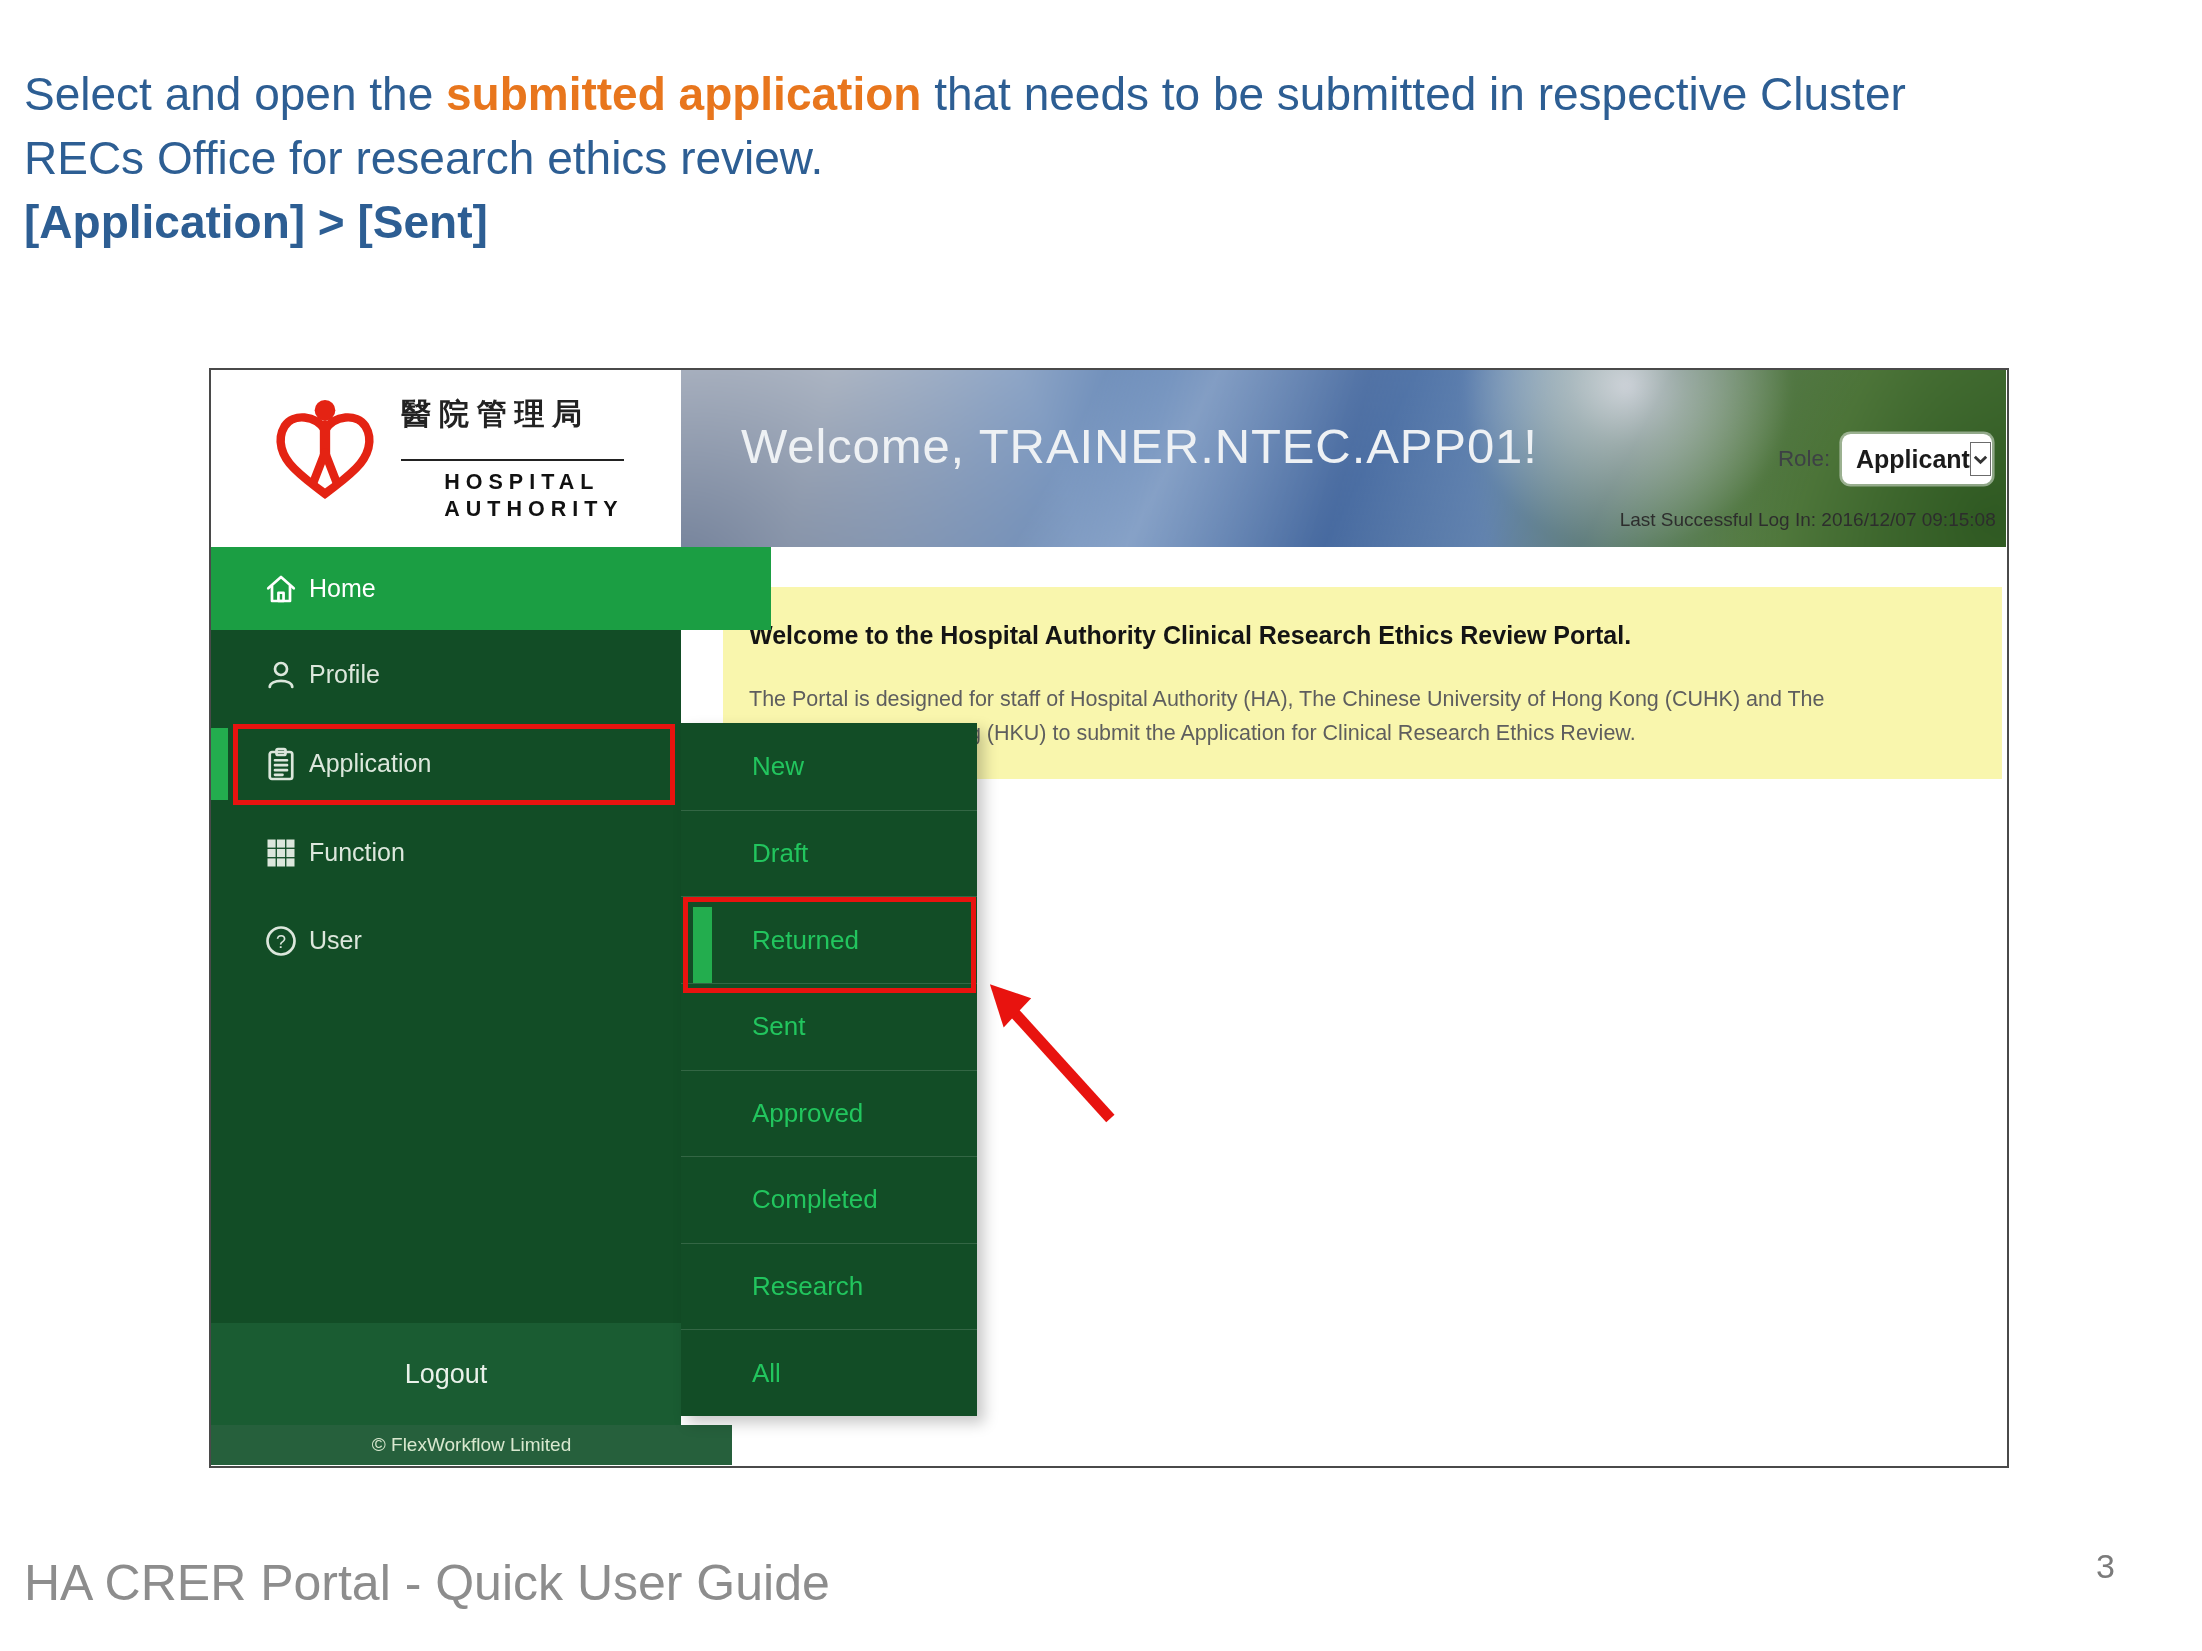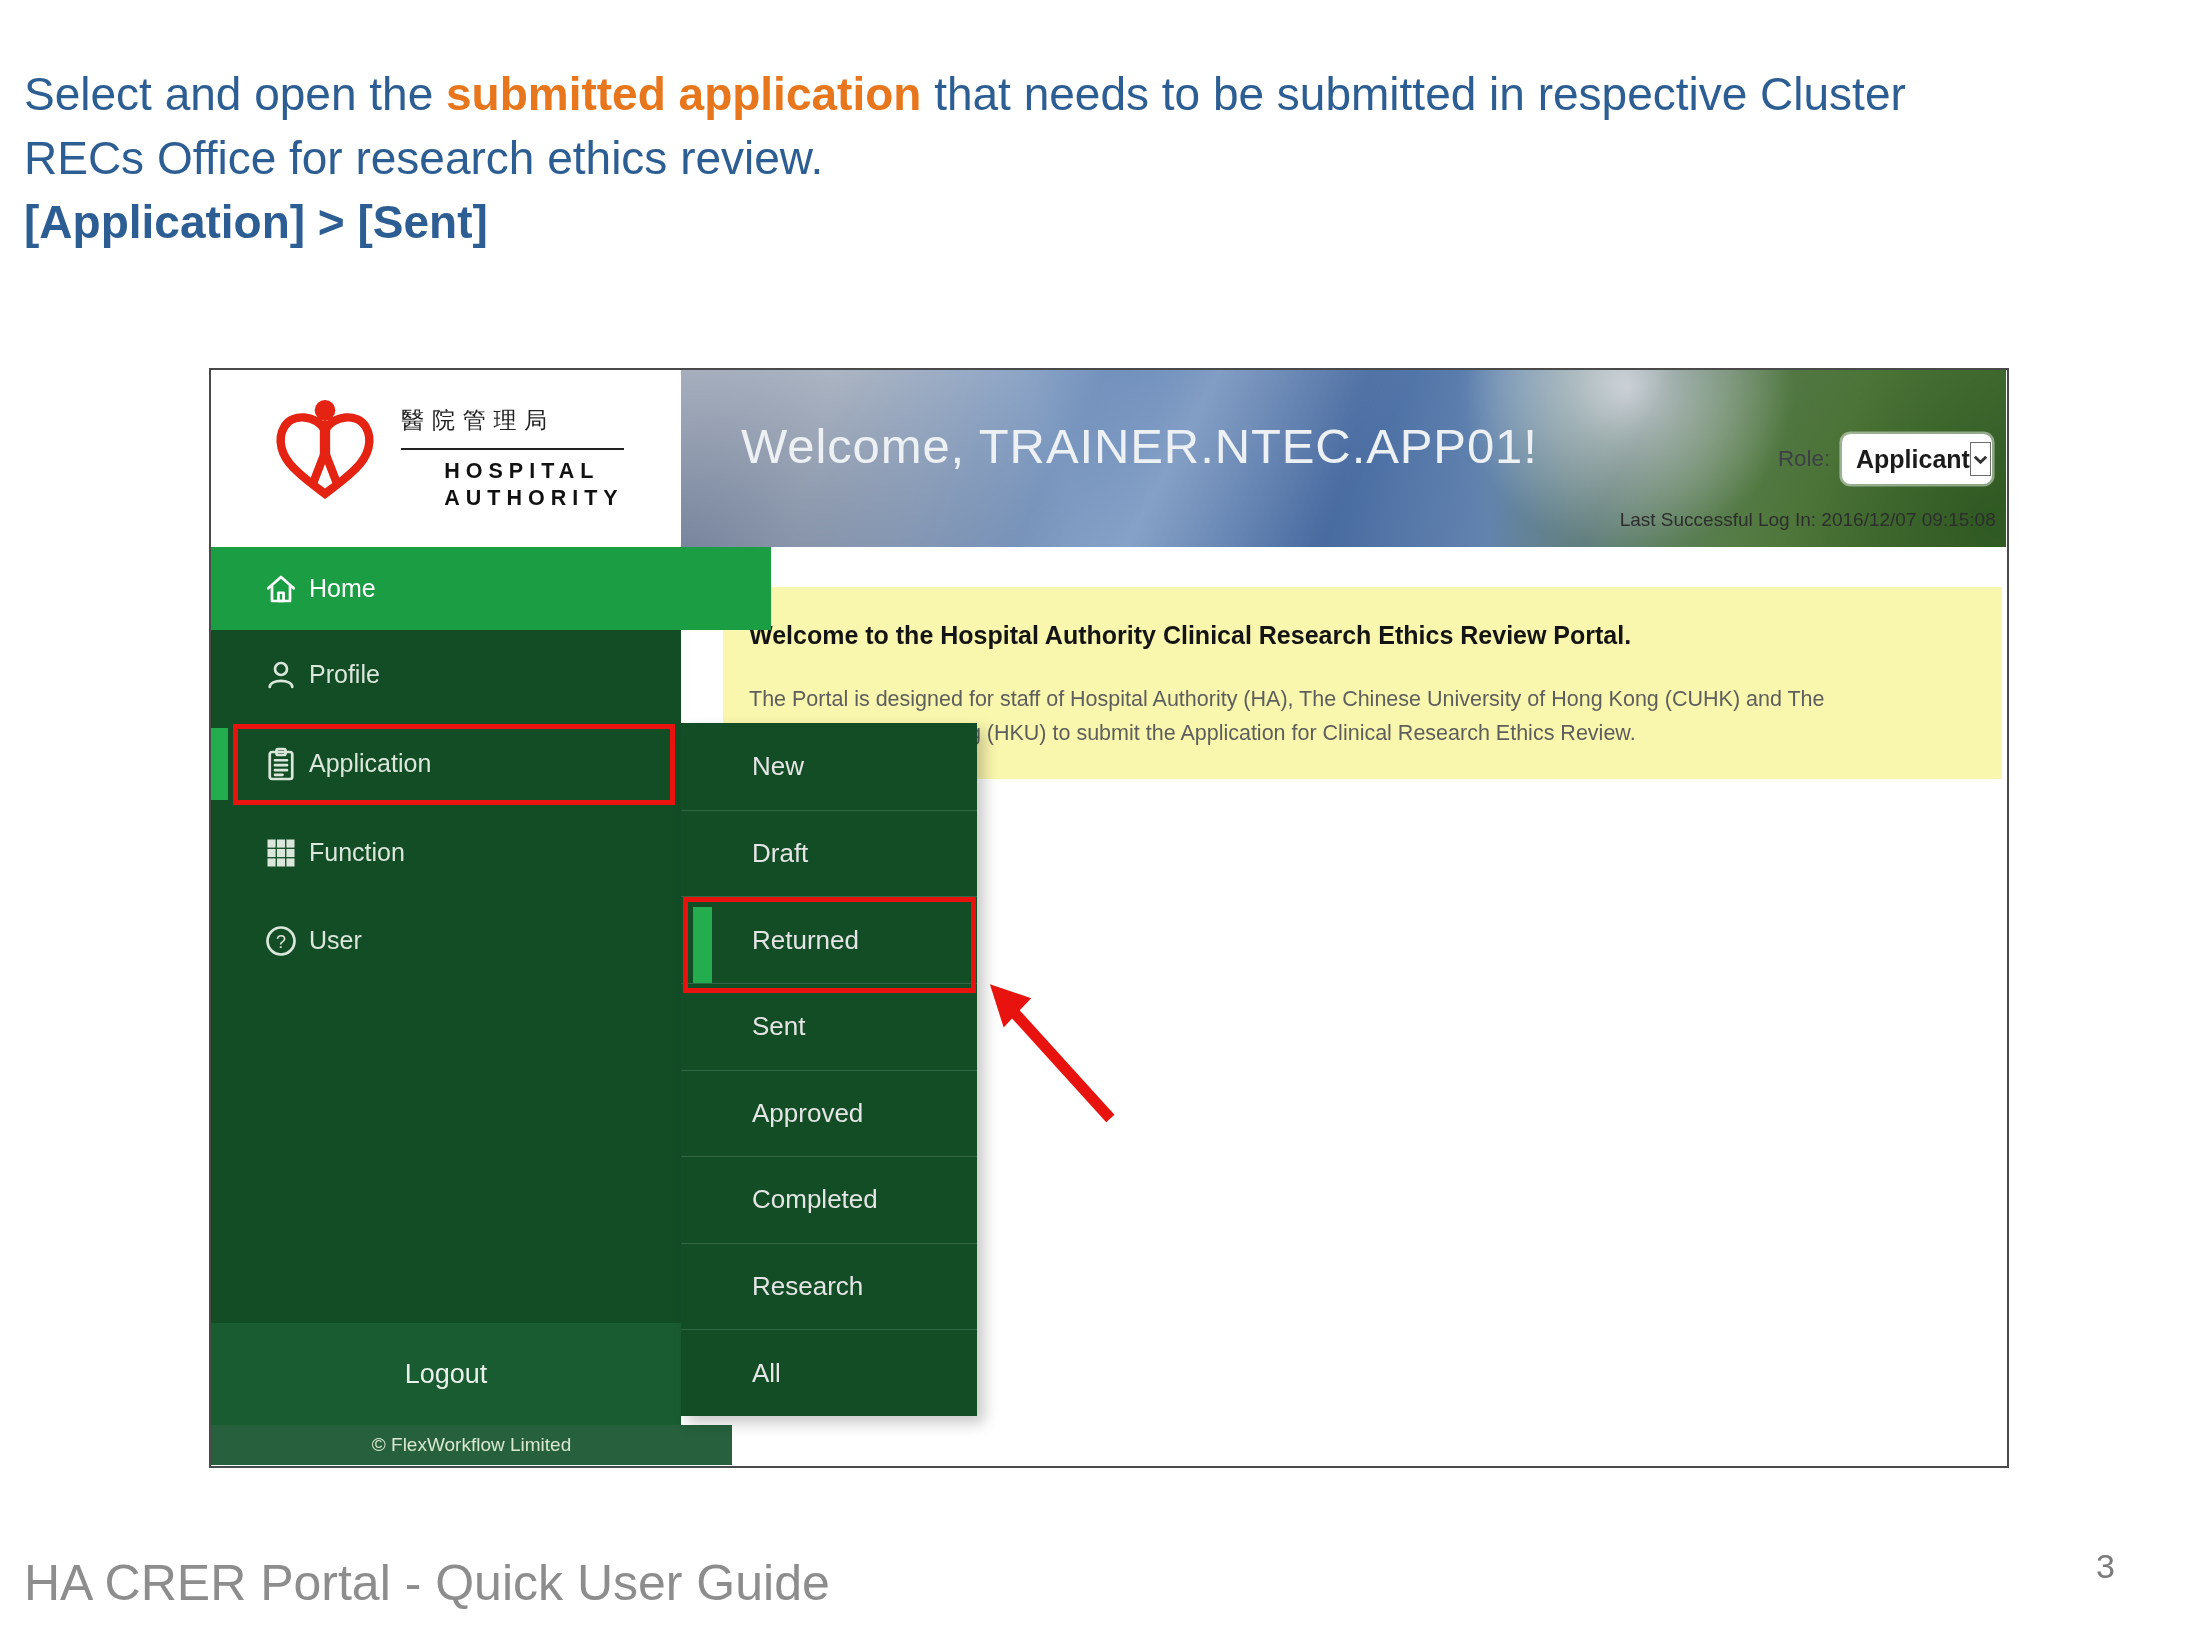--- a/index.html
+++ b/index.html
@@ -15,22 +15,22 @@
   .instruction .line3 { font-weight:bold; }
 
   
   .frame { position:absolute; left:209px; top:368px; width:1800px; height:1100px;
            border:2.6px solid #4a4a4a; background:#fff; }
 
   
   .logo-area { position:absolute; left:0; top:0; width:470px; height:177px; background:#fff;
                display:flex; align-items:center; justify-content:center; gap:19px; }
   .ha-logo { width:114px; height:122px; }
-  .logo-text .cn { font-size:23px; font-weight:normal; letter-spacing:7.7px; color:#222;
-                   padding-bottom:12px; border-bottom:2.6px solid #222; margin-bottom:7.7px; white-space:nowrap; }
+  .logo-text .cn { font-size:30px; font-weight:bold; letter-spacing:7.7px; color:#222;
+                   padding-bottom:24px; border-bottom:2.6px solid #222; margin-bottom:7.7px; white-space:nowrap; }
   .logo-text .en { font-size:21.5px; font-weight:bold; letter-spacing:6px; color:#111; line-height:27px;margin-left:43px; }
 
   
   .header { position:absolute; left:470px; top:0; width:1325px; height:177px; overflow:hidden; background:#7a93b5; }
   .photo-bg { position:absolute; inset:-12px; filter:blur(4.3px);
     background:
       radial-gradient(circle at 71% 14%, rgba(255,255,255,.95) 0%, rgba(255,255,255,.55) 6%, rgba(255,255,255,0) 17%),
       radial-gradient(circle at 98% 80%, rgba(42,84,30,.9) 0%, rgba(42,84,30,0) 38%),
       radial-gradient(circle at 87% 35%, rgba(130,165,96,.85) 0%, rgba(130,165,96,0) 32%),
       radial-gradient(circle at 0% 115%, rgba(25,48,90,.55) 0%, rgba(25,48,90,0) 30%),
@@ -77,21 +77,21 @@
   .app-accent { position:absolute; left:0; top:181px; width:17px; height:72px;
                 background:var(--accent-green,#23ad4e); }
   .app-redbox { position:absolute; left:22.4px; top:177px; width:442px; height:81px;
                 border:5.2px solid var(--highlight-red,#e8130f); z-index:6; }
 
   
   .submenu { position:absolute; left:470px; top:353px; width:296px; height:693px;
              background:var(--sidebar-green,#124d26); z-index:5;
              box-shadow:6.9px 6.9px 13.8px rgba(0,0,0,.22);
              display:grid; grid-auto-rows:1fr; }
-  .sub-item { display:flex; align-items:center; padding-left:71px; color:#e5e5e5; font-size:26px;
+  .sub-item { display:flex; align-items:center; padding-left:71px; color:#22c55e; font-size:26px;
               border-top:0.9px solid rgba(255,255,255,.14); }
   .sub-item:first-child { border-top:none; }
   .sent-accent { position:absolute; left:12px; top:184px; width:19px; height:76px;
                  background:var(--accent-green,#23ad4e); z-index:2; }
   .sent-redbox { position:absolute; left:1.7px; top:174px; width:293px; height:96px;
                  border:5.2px solid var(--highlight-red,#e8130f); z-index:3; }
 
   
   .red-arrow { position:absolute; left:983px; top:979px; width:142px; height:151px; z-index:10; }
 

